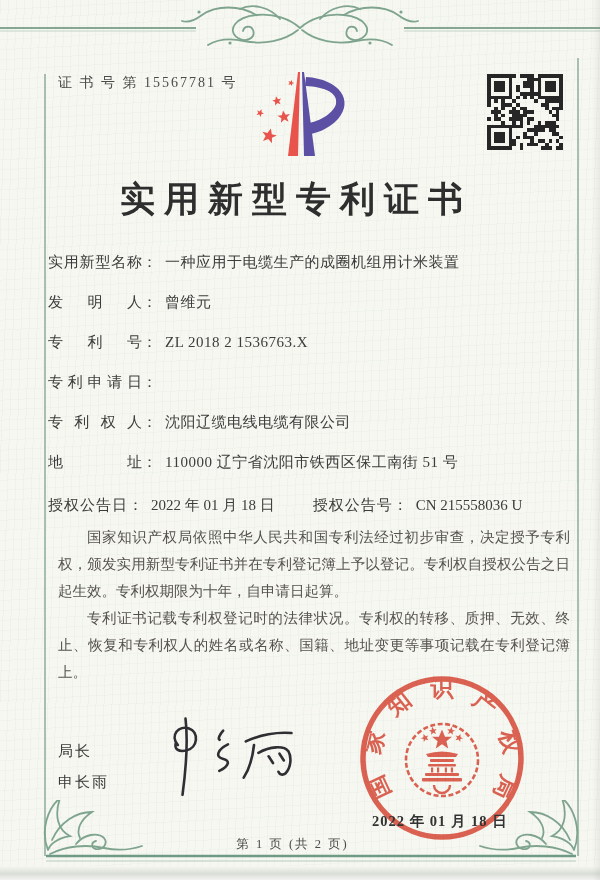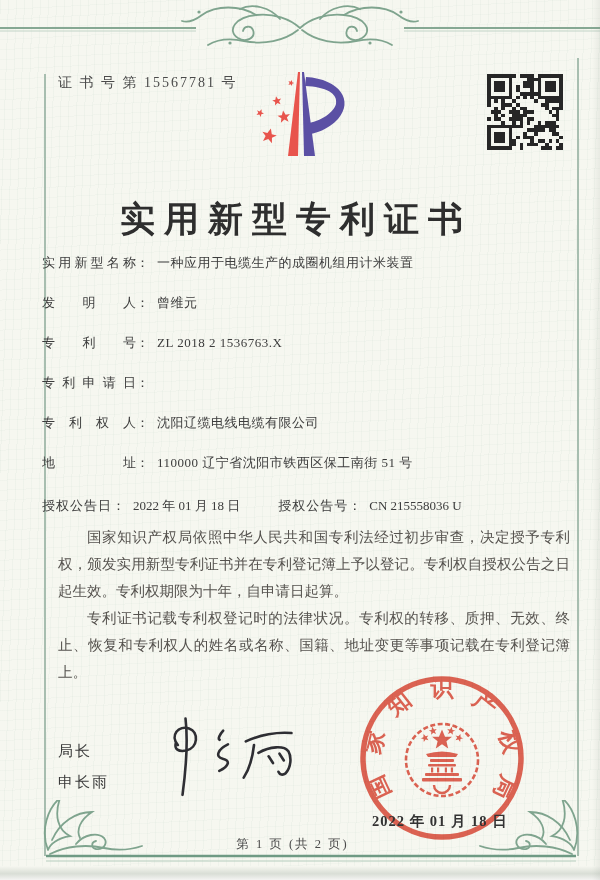--- a/index.html
+++ b/index.html
@@ -15,23 +15,23 @@
   .abs{position:absolute;}
   
   .vline{position:absolute;width:2px;background:#9ab4a4;opacity:.85;}
   #left-line{left:44px;top:74px;height:782px;}
   #right-line{left:577px;top:58px;height:798px;}
   
   #cert-no{left:58px;top:74px;font-size:14px;letter-spacing:2px;color:#4a4a4a;}
   #logo{left:240px;top:60px;}
   #qr{left:487px;top:74px;}
   #title{left:0;right:8px;top:176px;text-align:center;font-size:35px;font-weight:700;
-         letter-spacing:9px;color:#2e2e2e;margin-top:20px;}
-  
-  #fields{left:42px;top:254px;right:30px;font-size:13px;line-height:17px;}
+         letter-spacing:9px;color:#2e2e2e;}
+  
+  #fields{left:48px;top:254px;right:30px;font-size:15px;line-height:17px;}
   .frow{display:flex;margin-bottom:23px;white-space:nowrap;}
   .flabel{display:inline-block;width:94px;text-align:justify;text-align-last:justify;color:#3c3c3c;}
   .fcolon{margin-right:8px;}
   .fvalue{letter-spacing:.5px;}
   #grant-row{display:flex;margin-top:26px;}
   #grant-row .pair{display:flex;white-space:nowrap;}
   #grant-row .pair+.pair{margin-left:38px;}
   #grant-row .glabel{letter-spacing:1px;}
   
   #paras{left:58px;top:524px;width:512px;font-size:14.5px;line-height:27px;color:#55524e;

